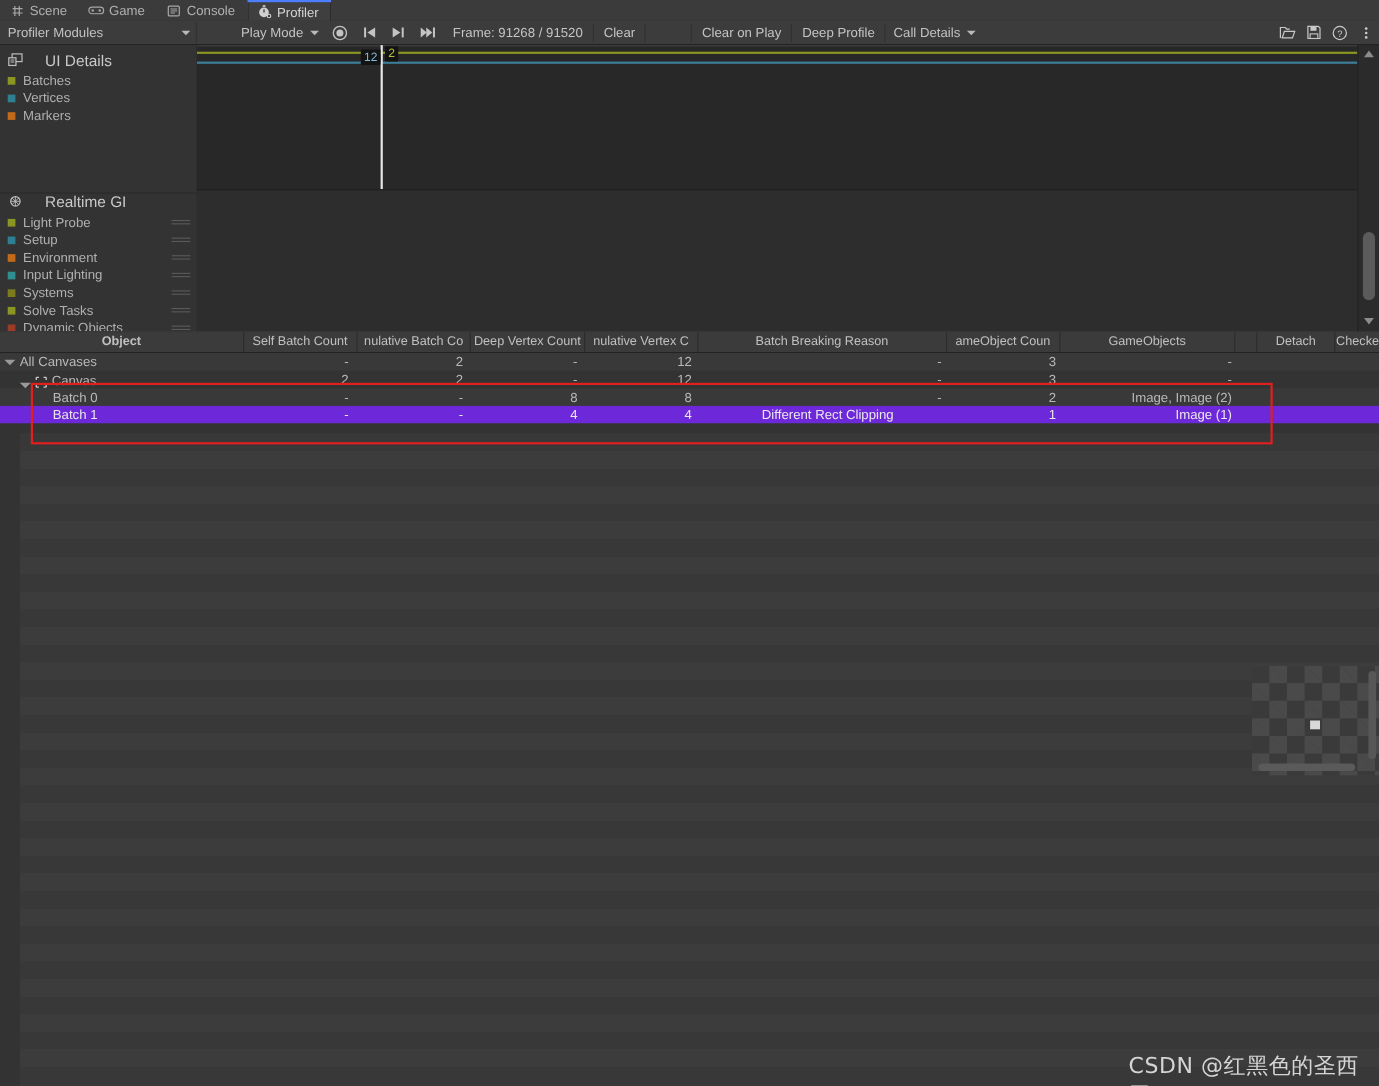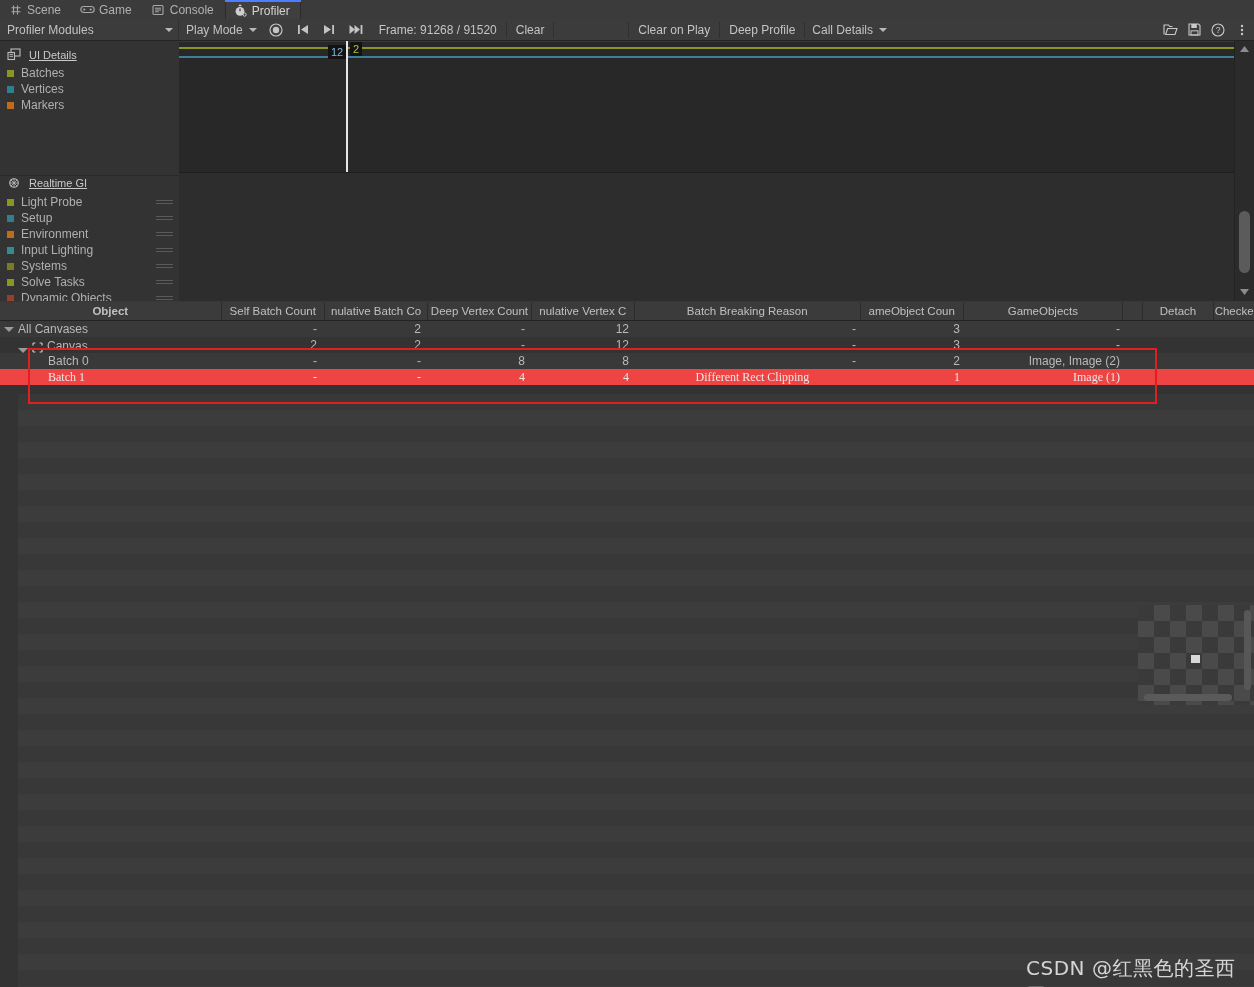--- a/index.html
+++ b/index.html
@@ -33,22 +33,22 @@
           color:#c2c2c2;font-size:12px;box-sizing:border-box;}
   .tb-sep{width:1px;height:16px;background:#303030;}
   .tb-txt{padding:0 9px;color:#c4c4c4;font-size:12px;white-space:nowrap;}
   .tb-spacer{flex:1 1 auto;}
   .tb-icon{width:24px;height:19px;display:flex;align-items:center;justify-content:center;}
 
   
   .modpanel{position:absolute;left:0;top:41px;width:179px;height:260px;background:#333333;
             border-right:1px solid #222;overflow:hidden;}
   .modsec{position:relative;}
-  .modhead{display:flex;align-items:center;gap:8px;height:21px;padding:0 0 0 7px;
-           color:#c9c9c9;font-size:11px;text-decoration:underline;}
+  .modhead{display:flex;align-items:center;gap:20px;height:21px;padding:0 0 0 7px;
+           color:#c9c9c9;font-size:14px;}
   .modhead .mh-icon{width:14px;height:14px;display:flex;align-items:center;justify-content:center;}
   .modrow{display:flex;align-items:center;height:16px;padding-left:7px;font-size:12px;color:#b0b0b0;
           position:relative;}
   .swatch{width:7px;height:7px;margin-right:7px;flex:0 0 auto;}
   .dragh{position:absolute;right:6px;top:50%;transform:translateY(-50%);width:17px;}
   .dragh i{display:block;height:1px;background:#5a5a5a;margin:2px 0;}
   .modsep{height:1px;background:#2a2a2a;margin:6px 0 0 0;}
 
   
   .graphs{position:absolute;left:179px;top:41px;width:1075px;height:260px;background:#2d2d2d;}
@@ -76,21 +76,21 @@
 
   
   .table{position:absolute;left:0;top:302px;width:1254px;}
   .thead{display:flex;height:18px;background:#3b3b3b;border-bottom:1px solid #232323;}
   .th{display:flex;align-items:center;justify-content:center;height:18px;font-size:11.5px;
       color:#c0c0c0;border-right:1px solid #2c2c2c;box-sizing:border-box;overflow:hidden;
       white-space:nowrap;}
   .trow{display:flex;height:16px;align-items:stretch;font-size:12px;}
   .trow.odd{background:#393939;}
   .trow.even{background:#333333;}
-  .trow.selected{background:#ef4444;font-family:Liberation Serif, serif;}
+  .trow.selected{background:#6d28d9;}
   .td{display:flex;align-items:center;box-sizing:border-box;overflow:hidden;white-space:nowrap;
       color:#b9b9b9;}
   .td.num{justify-content:flex-end;padding-right:10px;}
   .td.ctr{justify-content:center;}
   .td.name{padding-left:6px;gap:4px;}
   .trow.selected .td{color:#e8e8e8;}
   .foldout{width:0;height:0;border-left:5px solid transparent;border-right:5px solid transparent;
            border-top:5px solid #9a9a9a;flex:0 0 auto;}
   .canvasicon{width:11px;height:11px;flex:0 0 auto;}
   .blankrow{height:16px;background:#333333;}
@@ -164,21 +164,21 @@
       <span>Profiler</span>
     </div>
   </div>
 
   <div class="toolbar">
     <div class="tb-dd" style="width:179px;">
       <span>Profiler Modules</span>
       <span class="tb-spacer"></span>
       <span class="caret"></span>
     </div>
-    <div class="tb-dd" style="border-right:none;">
+    <div class="tb-dd" style="border-right:none;margin-left:33px;">
       <span>Play Mode</span>
       <span class="arrow caret"></span>
     </div>
     <div class="tb-btn">
       <span>
         <svg width="14" height="14" viewBox="0 0 14 14">
           <circle cx="7" cy="7" r="6" fill="none" stroke="#c4c4c4" stroke-width="1.2"></circle>
           <circle cx="7" cy="7" r="3.2" fill="#c4c4c4"></circle>
         </svg>
       </span>

